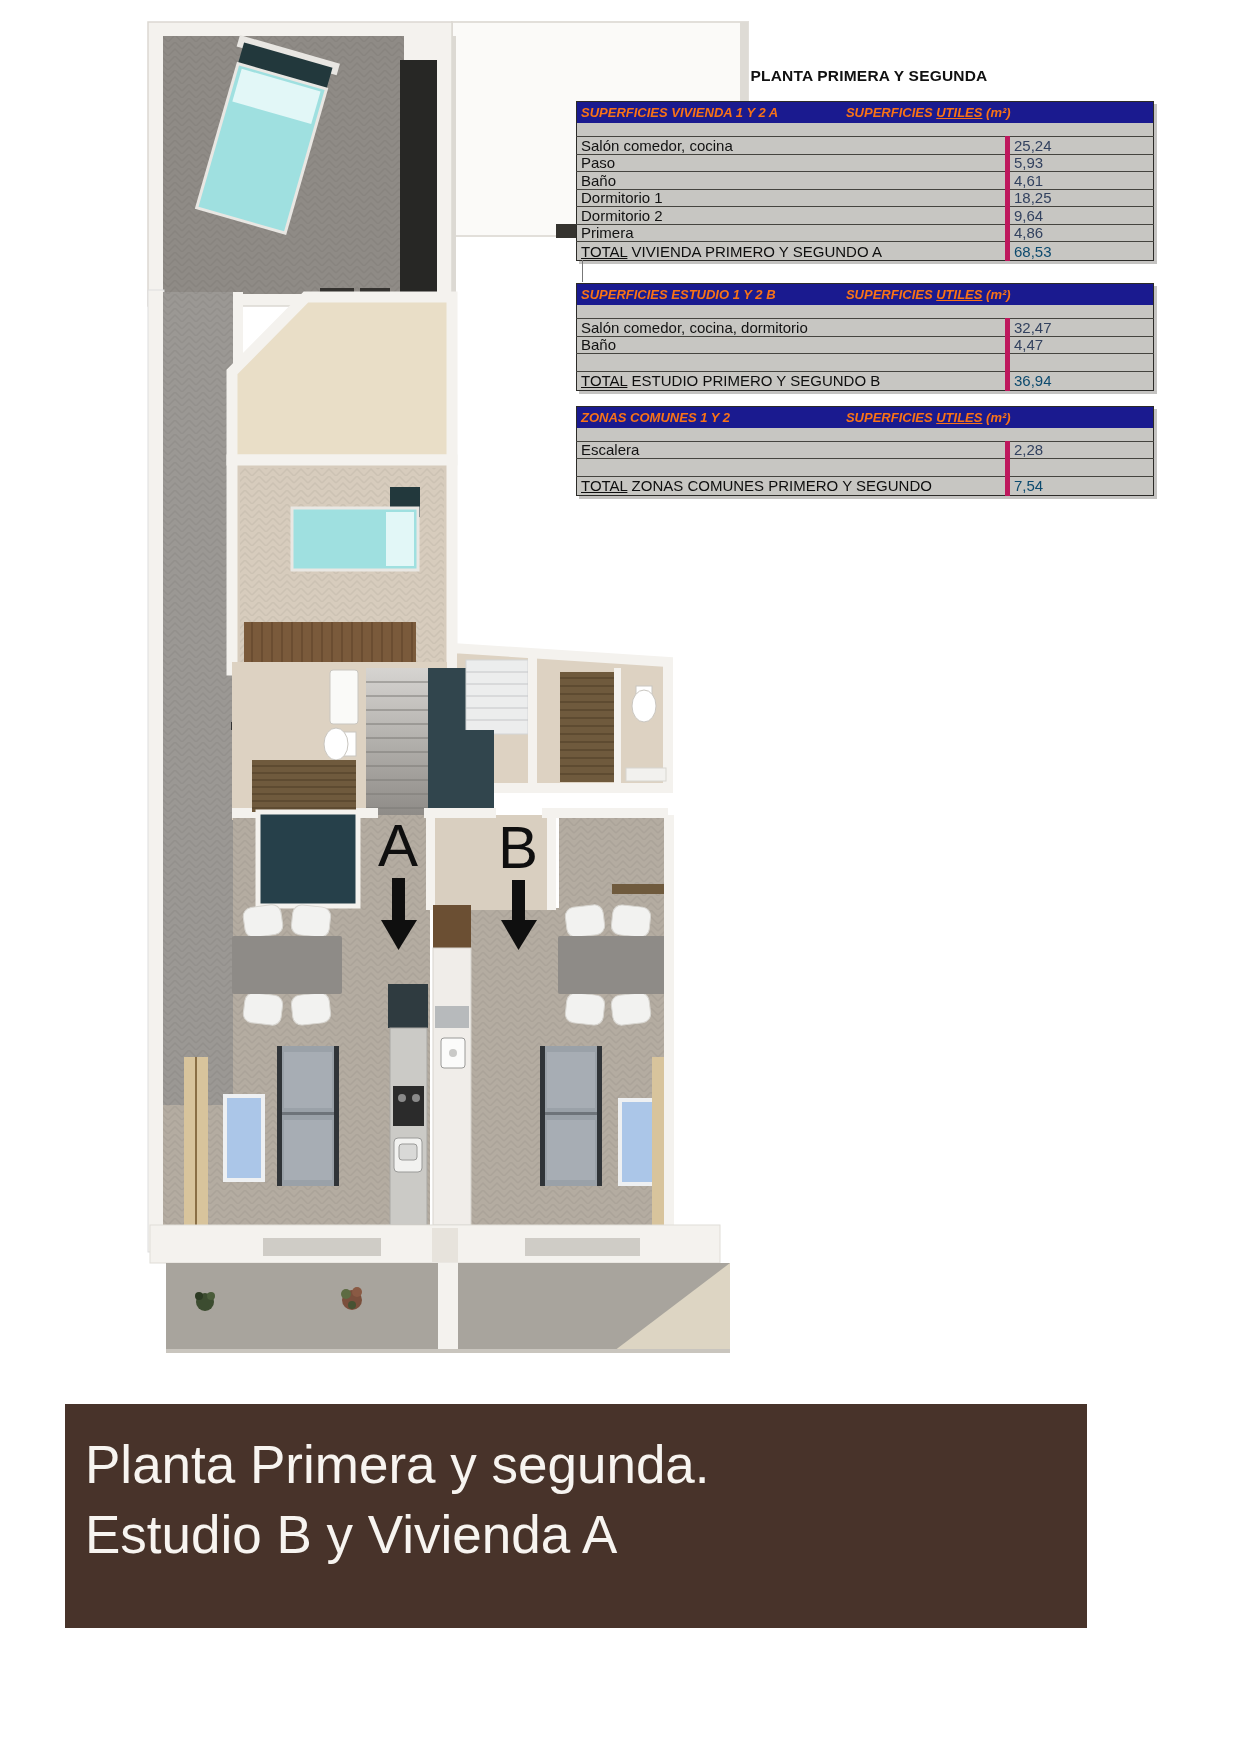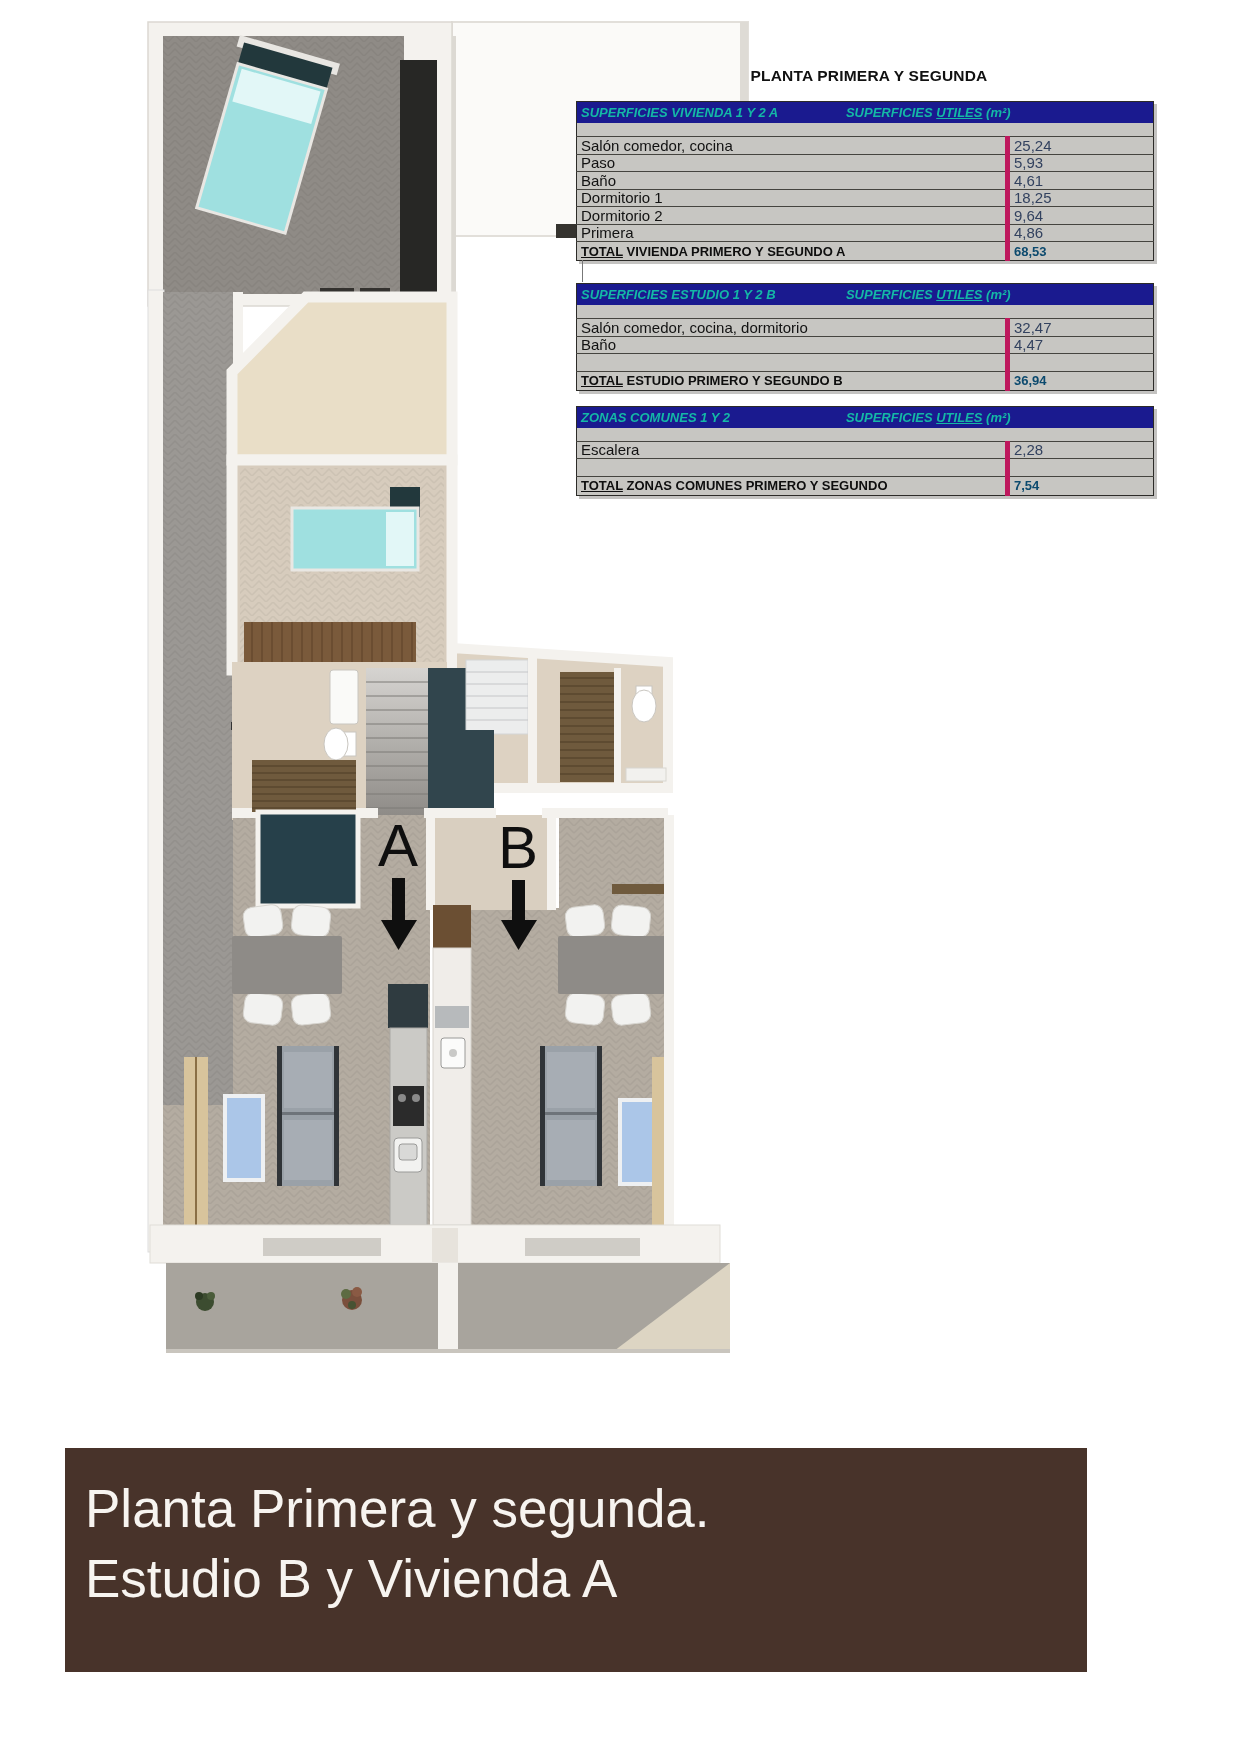--- a/index.html
+++ b/index.html
@@ -10,36 +10,36 @@
   
   .plan-wrap{position:absolute;left:80px;top:5px;width:760px;height:1395px;}
   svg text{font-family:"Liberation Sans",sans-serif;}
 
   
   .tables{position:absolute;left:576px;top:66px;width:578px;}
   .tables-title{font-size:15.5px;font-weight:bold;color:#111;line-height:20px;margin:0 0 15px 8px;letter-spacing:.2px;text-align:center;}
   table.stable{border-collapse:collapse;width:100%;background:#c7c6c2;table-layout:fixed;
     border:1px solid #2c2b28;box-shadow:3px 3px 0 rgba(125,122,117,.45);}
   table.stable td{padding:0 4px;line-height:1;overflow:hidden;white-space:nowrap;}
-  tr.hdr td{background:#1a1a8f;color:#14b8a6;font-style:italic;font-weight:bold;font-size:13px;height:21px;}
+  tr.hdr td{background:#1a1a8f;color:#f97316;font-style:italic;font-weight:bold;font-size:13px;height:21px;}
   tr.sp td{height:13px;border-bottom:1px solid #45443f;}
   tr.row td{height:16.5px;font-size:15px;border-bottom:1px solid #45443f;}
   tr.row td.lbl{color:#121212;}
   td.val{text-align:left;color:#33425f;border-left:5px solid #be185d;}
-  tr.tot td{height:18px;font-size:13px;font-weight:bold;border-top:0;}
+  tr.tot td{height:18px;font-size:15px;font-weight:normal;border-top:0;}
   tr.tot td.lbl{color:#0e0e0e;}
   tr.tot td.val{color:#0c4a6e;margin-top:25px;}
   .u{text-decoration:underline;}
   .mt1{margin-top:0;}
   .mt2{margin-top:22px;}
   .mt3{margin-top:15px;}
   .tick1{position:absolute;left:6px;width:1px;height:22px;background:#777;}
 
   
-  .banner{position:absolute;left:65px;top:1448px;width:1022px;height:224px;background:#48332a;}
+  .banner{position:absolute;left:65px;top:1404px;width:1022px;height:224px;background:#48332a;}
   .banner .l{color:#f7f4f0;font-size:53px;line-height:70px;padding-left:20px;}
   .banner .l1{padding-top:26px;}
 </style>
 </head>
 <body>
 
 <div class="plan-wrap">
 <svg viewBox="80 5 760 1395" width="760" height="1395">
   <defs>
     <pattern id="tex" width="14" height="14" patternUnits="userSpaceOnUse">

